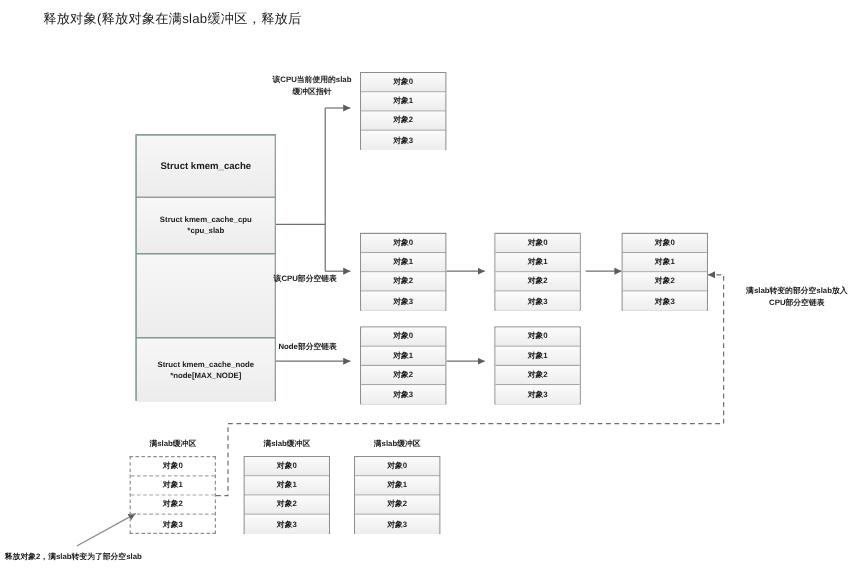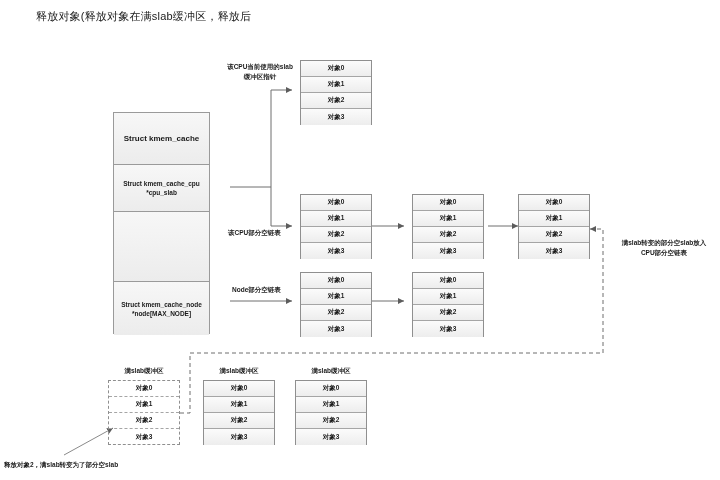--- a/index.html
+++ b/index.html
@@ -16,21 +16,21 @@
   .title{
     position:absolute;left:0;top:8px;width:720px;
     text-align:left;font-size:11px;font-weight:normal;line-height:17px;
     letter-spacing:.2px;
     padding-left:36px;
   }
   .title span{display:block;}
 
   
   .struct{
-    position:absolute;left:113px;top:112px;width:97px;height:222px;
+    position:absolute;left:113px;top:112px;width:117px;height:222px;
     border:1px solid #9a9a9a;background:#0f766e;
     box-sizing:border-box;
   }
   .struct .cell{
     box-sizing:border-box;width:100%;
     display:flex;align-items:center;justify-content:center;
     text-align:center;font-size:6.5px;font-weight:bold;line-height:9px;
     background:linear-gradient(180deg,#f7f7f7 0%,#ececec 100%);
     border-bottom:1px solid #9a9a9a;padding:0 3px;
   }

